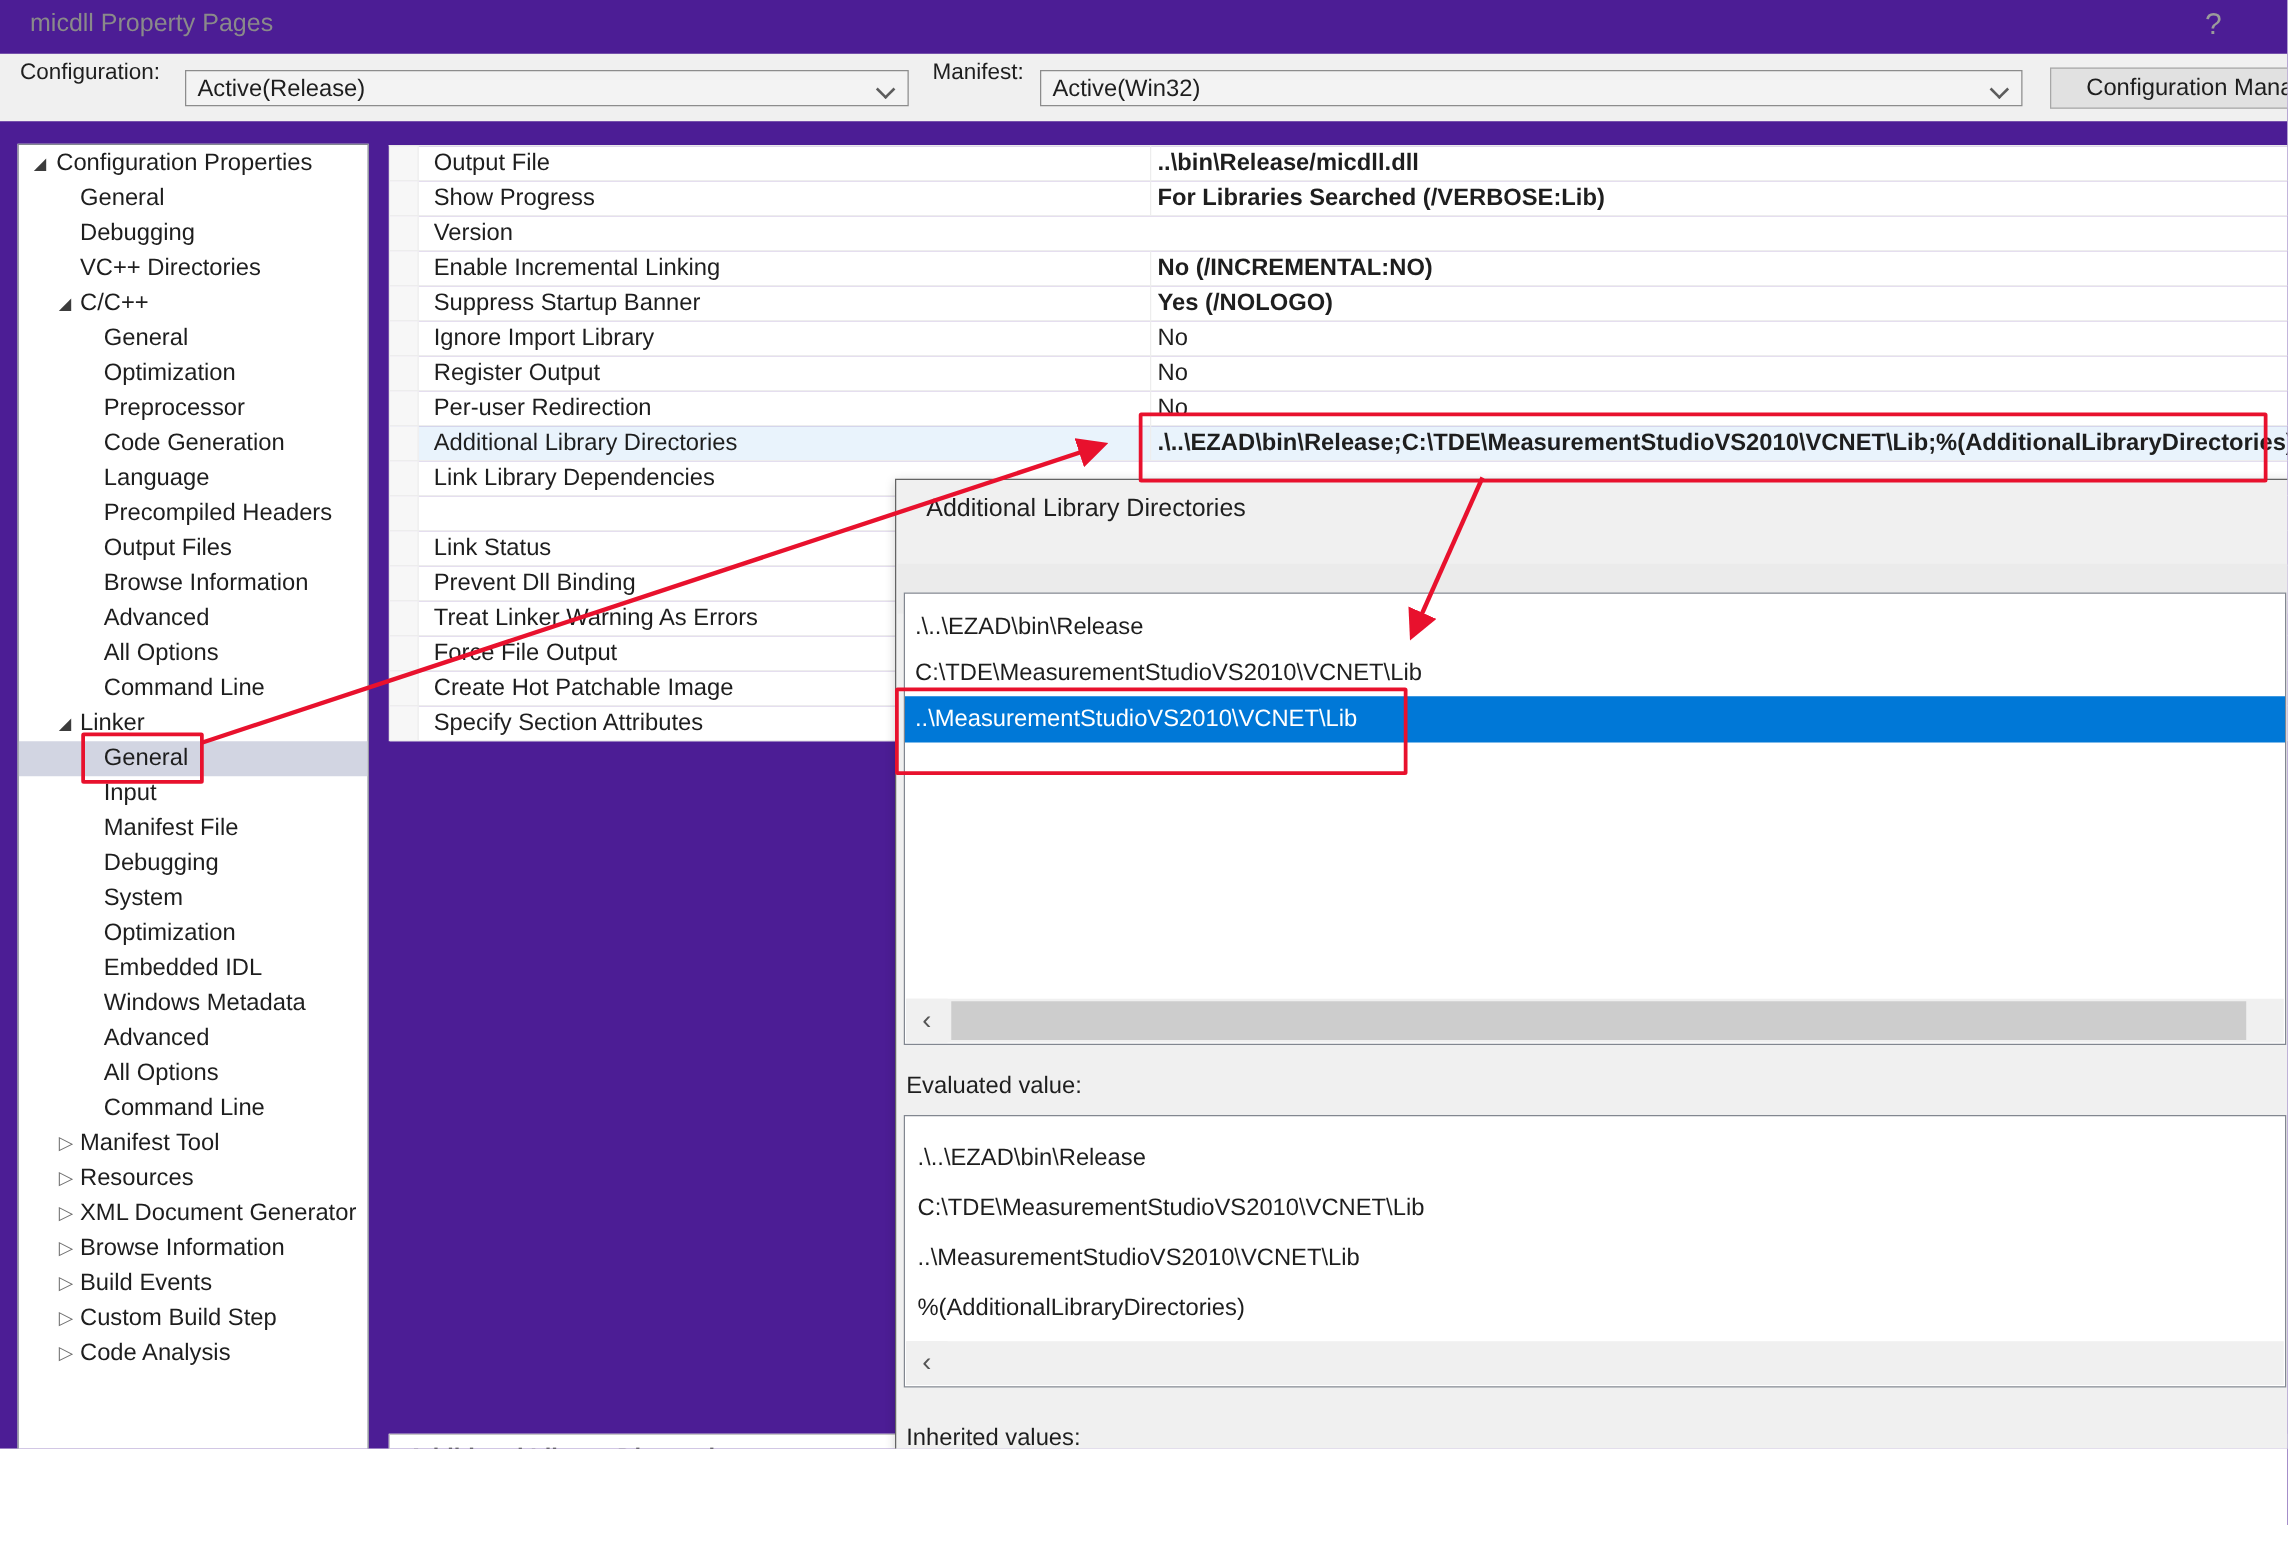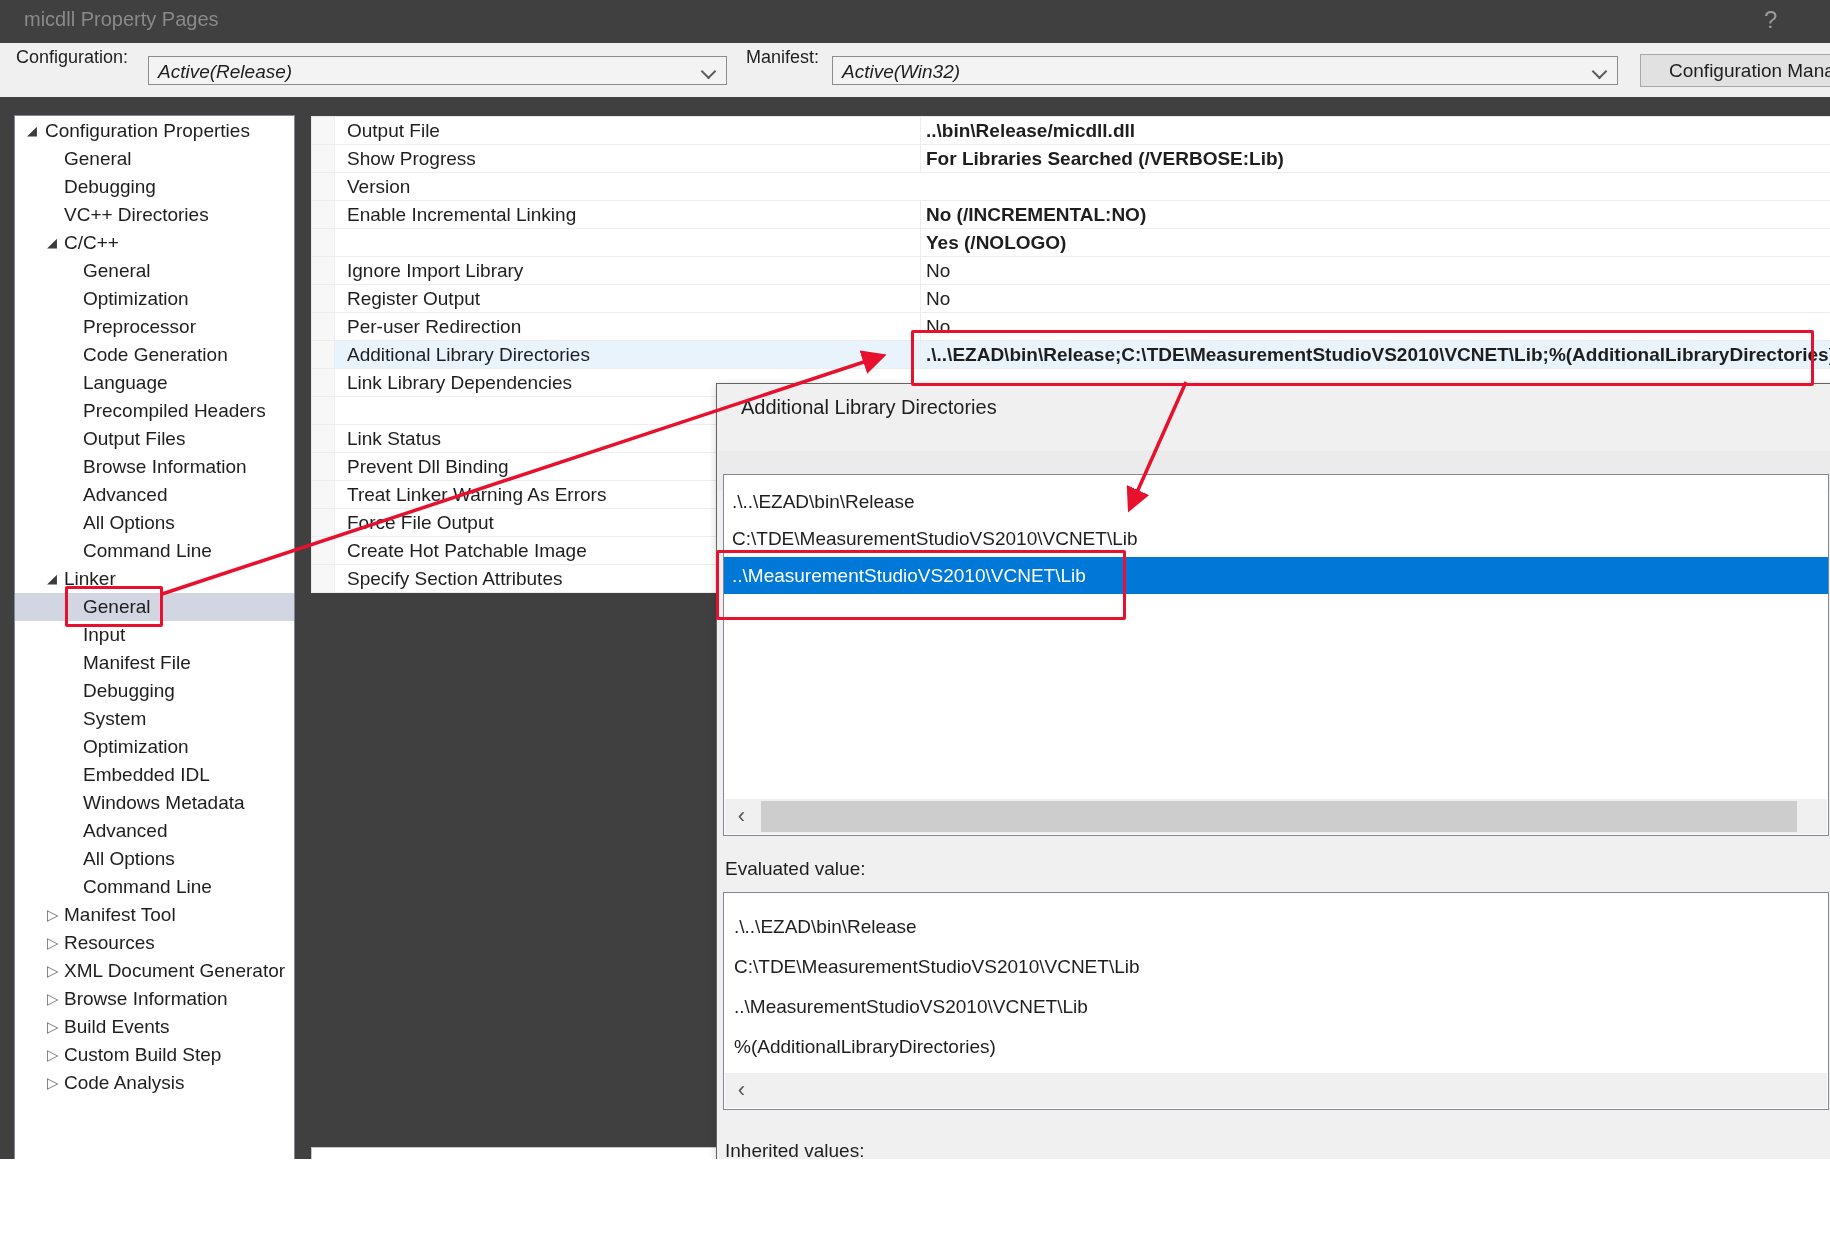--- a/index.html
+++ b/index.html
@@ -1,28 +1,28 @@
 <!DOCTYPE html>
 <html><head>
 <meta charset="utf-8">
 <style>
   html,body{margin:0;padding:0;background:#fff;}
   #screen{position:relative;width:1830px;height:1159px;overflow:hidden;
-          font-family:"Liberation Sans","DejaVu Sans",sans-serif;color:#1e1e1e;background:#404040;}
+          font-family:"Liberation Sans","DejaVu Sans",sans-serif;color:#1e1e1e;background:#4c1d95;}
 
   
   .win-title{position:absolute;left:24px;top:8px;font-size:20px;color:#8a8a8a;}
   .help-glyph{position:absolute;left:1764px;top:6px;font-size:24px;color:#9b9b9b;cursor:default;}
 
   
   .toolbar{position:absolute;left:0;top:43px;width:1830px;height:54px;background:#f0f0f0;}
   .tb-label{position:absolute;top:4px;font-size:18px;color:#1e1e1e;}
   #cfg-label{left:16px;} #plat-label{left:746px;}
   .combo{position:absolute;top:56px;height:29px;background:#f3f3f3;border:1px solid #8c8c8c;
-         font-size:19px;line-height:29px;padding-left:9px;box-sizing:border-box;cursor:default;font-style:italic;}
+         font-size:19px;line-height:29px;padding-left:9px;box-sizing:border-box;cursor:default;}
   #combo-config{left:148px;top:13px;width:579px;}
   #combo-platform{left:832px;top:13px;width:786px;}
   .chev{position:absolute;right:12px;top:9px;width:9px;height:9px;border-right:2px solid #5c5c5c;
         border-bottom:2px solid #5c5c5c;transform:rotate(45deg);}
   .btn{position:absolute;left:1640px;top:11px;width:200px;height:33px;background:#e1e1e1;
        border:1px solid #a7a7a7;font-size:19px;line-height:31px;padding-left:28px;
        box-sizing:border-box;white-space:nowrap;overflow:hidden;}
 
   
   .tree{position:absolute;left:14px;top:115px;width:281px;height:1113px;border:1px solid #828790;
@@ -239,20 +239,21 @@
         <div class="glabel">Version</div>
         <div class="gvalue"></div>
       </div>
       <div class="grow">
         <div class="gstrip"></div>
         <div class="glabel">Enable Incremental Linking</div>
         <div class="gvalue b">No (/INCREMENTAL:NO)</div>
       </div>
       <div class="grow">
         <div class="gstrip"></div>
+        <div class="glabel">Suppress Startup Banner</div>
         <div class="gvalue b">Yes (/NOLOGO)</div>
       </div>
       <div class="grow">
         <div class="gstrip"></div>
         <div class="glabel">Ignore Import Library</div>
         <div class="gvalue">No</div>
       </div>
       <div class="grow">
         <div class="gstrip"></div>
         <div class="glabel">Register Output</div>

